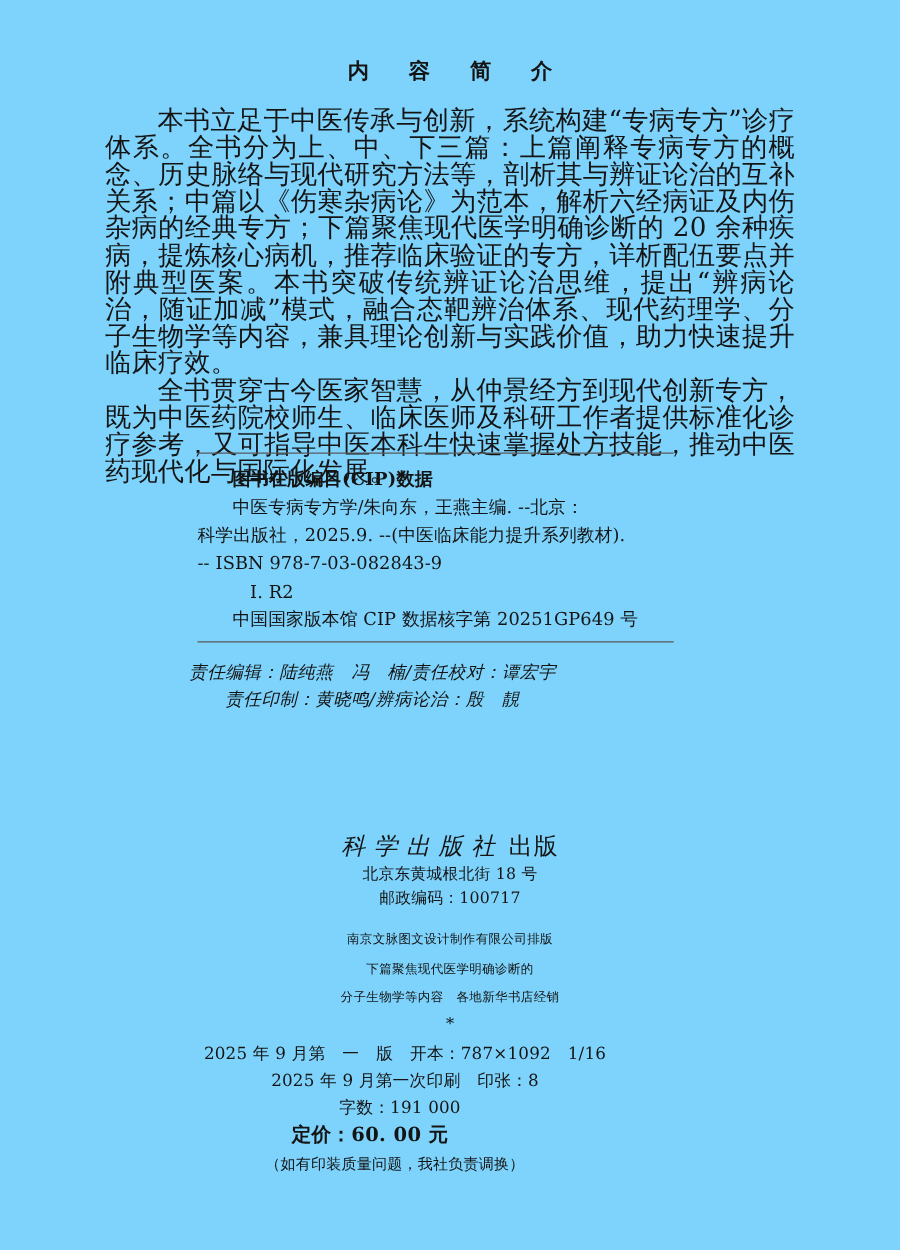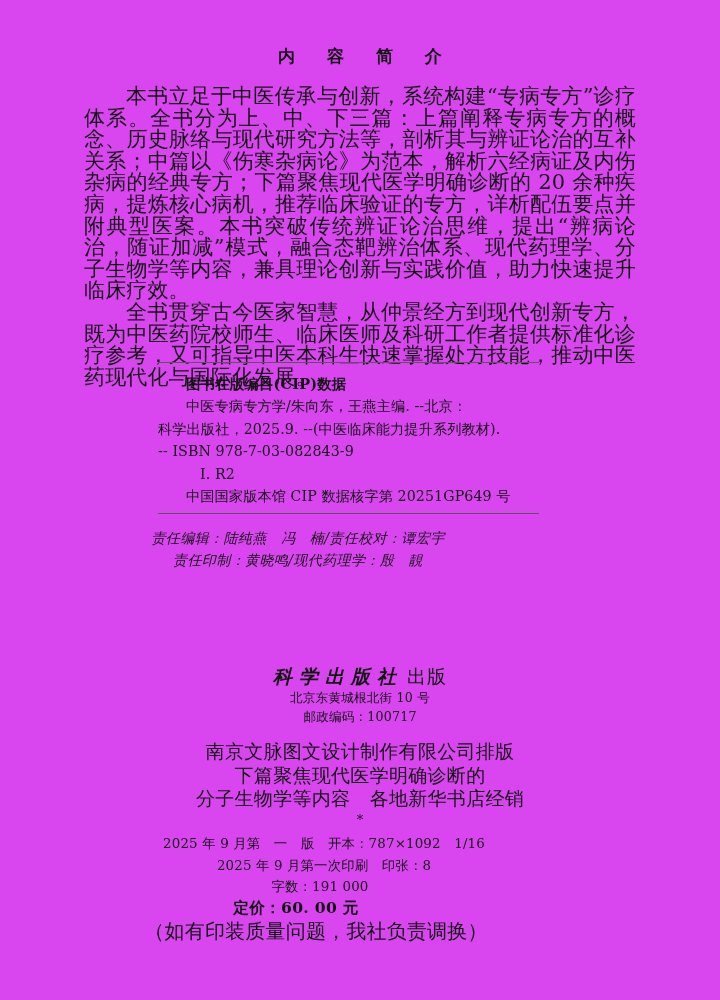--- a/index.html
+++ b/index.html
@@ -13,21 +13,21 @@
     font-family: "DejaVu Serif", "Liberation Serif", serif;
     color: #141414;
     -webkit-font-smoothing: antialiased;
   }
 
   .page {
     position: relative;
     width: 720px;
     height: 1000px;
     box-sizing: border-box;
-    background: #d946ef;
+    background: #7dd3fc;
     overflow: hidden;
   }
 
   
   .intro-title {
     text-align: center;
     font-weight: bold;
     font-size: 17px;
     letter-spacing: 13px;
     text-indent: 13px;
@@ -111,21 +111,21 @@
     width: 720px;
     text-align: center;
   }
   .pub-line {
     font-size: 20px;
     line-height: 26px;
     white-space: pre;
   }
   .pub-logo {
     font-family: "DejaVu Serif", "Liberation Serif", serif;
-    font-weight: bold;
+    font-weight: normal;
     font-style: italic;
     letter-spacing: 7px;
     font-size: 19px;
     padding-right: 4px;
   }
   .pub-suffix {
     font-size: 19px;
     letter-spacing: 1px;
   }
   .addr {
@@ -143,21 +143,21 @@
   }
 
   .producers {
     position: absolute;
     left: 0;
     top: 740px;
     width: 720px;
     text-align: center;
   }
   .producers div {
-    font-size: 19px;
+    font-size: 10px;
     line-height: 23.5px;
     letter-spacing: 0.3px;
     white-space: pre;
   }
 
   .star {
     position: absolute;
     left: 0;
     top: 812px;
     width: 720px;
@@ -193,21 +193,21 @@
     letter-spacing: 0.3px;
     white-space: pre;
   }
 
   .note {
     position: absolute;
     left: 0;
     top: 920px;
     width: 632px;
     text-align: center;
-    font-size: 20px;
+    font-size: 12px;
     line-height: 22px;
     letter-spacing: 0.2px;
     white-space: pre;
   }
 </style>
 </head>
 <body>
 
 <div class="page">
 
@@ -226,26 +226,26 @@
       <div class="cip-line cip-indent-1">科学出版社，2025.9. --(中医临床能力提升系列教材).</div>
       <div class="cip-line cip-indent-1">-- ISBN 978-7-03-082843-9</div>
       <div class="cip-line cip-indent-3">Ⅰ. R2</div>
       <div class="cip-line cip-indent-4">中国国家版本馆 CIP 数据核字第 20251GP649 号</div>
     </div>
     <div class="rule bottom"></div>
   </div>
 
   <div class="credits">
     <div>责任编辑：陆纯燕　冯　楠/责任校对：谭宏宇</div>
-    <div>责任印制：黄晓鸣/现代药理学：殷　靚</div>
+    <div>责任印制：黄晓鸣/辨病论治：殷　靚</div>
   </div>
 
   <div class="imprint">
     <div class="pub-line"><span class="pub-logo">科学出版社</span><span class="pub-suffix">出版</span></div>
-    <div class="addr">北京东黄城根北街 10 号</div>
+    <div class="addr">北京东黄城根北街 18 号</div>
     <div class="addr">邮政编码：100717</div>
   </div>
 
   <div class="producers">
     <div>南京文脉图文设计制作有限公司排版</div>
     <div>下篇聚焦现代医学明确诊断的</div>
     <div>分子生物学等内容　各地新华书店经销</div>
   </div>
 
   <div class="star">*</div>

